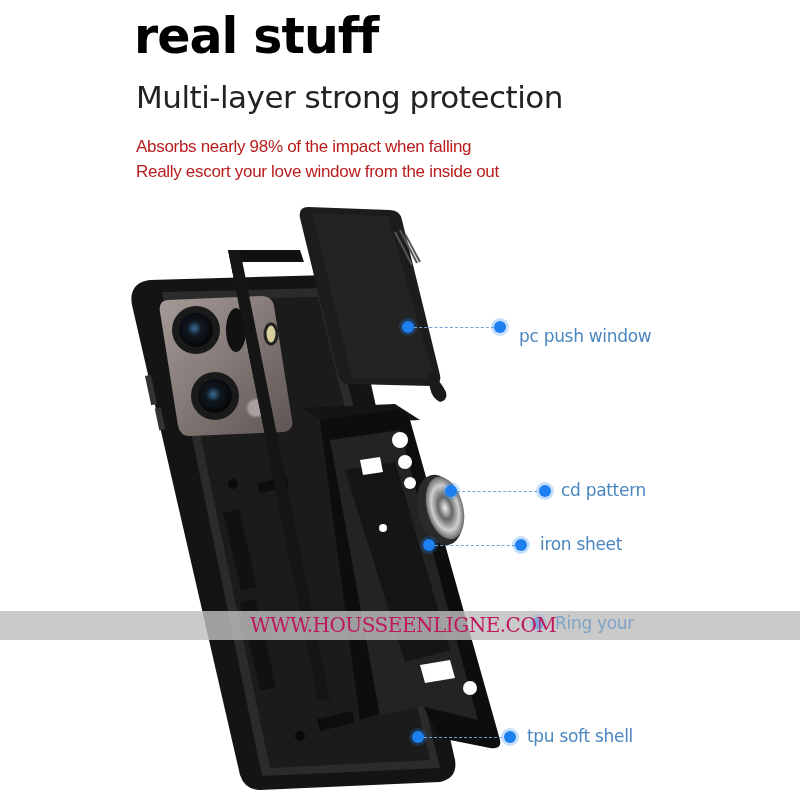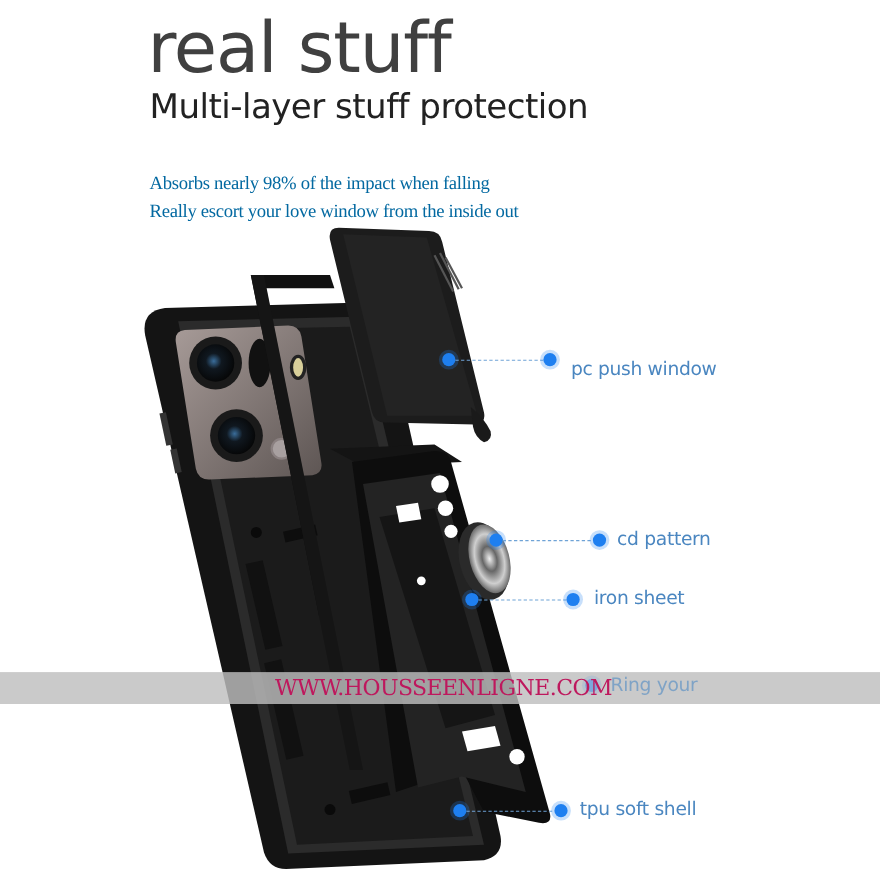--- a/index.html
+++ b/index.html
@@ -1,44 +1,44 @@
 <!DOCTYPE html>
 <html><head>
   <meta charset="utf-8">
   <style>
     html, body { margin:0; padding:0; }
     body { width:800px; height:800px; background:#ffffff; position:relative; overflow:hidden;
            font-family: "DejaVu Sans", sans-serif; }
-    .headline { position:absolute; left:134px; top:12px; font-size:64px; font-weight:normal; color:#404040;
+    .headline { position:absolute; left:134px; top:12px; font-size:49px; font-weight:bold; color:#000000;
                 letter-spacing:-1px; line-height:1; font-family:"DejaVu Sans", sans-serif; }
     .subhead { position:absolute; left:136px; top:82px; font-size:31px; color:#222; line-height:1;
                font-family:"DejaVu Sans", sans-serif; letter-spacing:-0.5px; }
-    .desc { position:absolute; left:136px; font-size:17px; color:#0369a1; line-height:1;
-            font-family:Liberation Serif, serif; letter-spacing:-0.3px;margin-top:20px; }
+    .desc { position:absolute; left:136px; font-size:17px; color:#b91c1c; line-height:1;
+            font-family:Liberation Sans, sans-serif; letter-spacing:-0.3px; }
     .desc1 { top:138px; }
     .desc2 { top:163px; }
 
     .product { position:absolute; left:0; top:0; width:800px; height:800px; }
 
     .label { position:absolute; font-size:17px; color:#4a86c0; line-height:1;
              font-family:"DejaVu Sans", sans-serif; letter-spacing:-0.3px; }
     .dot { position:absolute; width:12px; height:12px; border-radius:50%; background:#1e7ff0;
            box-shadow:0 0 0 3px rgba(30,127,240,0.25); }
     .leader { position:absolute; height:0; border-top:1px dashed #6fa3d6; }
 
     .watermark-band { position:absolute; left:0; top:611px; width:800px; height:29px;
                       background:rgba(190,190,190,0.82); }
     .watermark-text { position:absolute; left:250px; top:615px; font-size:20px; color:#be185d;
                       font-family:"DejaVu Serif", serif; letter-spacing:-0.5px; line-height:1; }
   </style>
 </head>
 <body>
 
 <div class="headline">real stuff</div>
-<div class="subhead">Multi-layer stuff protection</div>
+<div class="subhead">Multi-layer strong protection</div>
 <div class="desc desc1">Absorbs nearly 98% of the impact when falling</div>
 <div class="desc desc2">Really escort your love window from the inside out</div>
 
 <svg class="product" viewBox="0 0 800 800" xmlns="http://www.w3.org/2000/svg">
   <defs>
     <linearGradient id="caseGrad" x1="0" y1="0" x2="1" y2="0">
       <stop offset="0" stop-color="#0f0f0f"></stop>
       <stop offset="0.5" stop-color="#2a2a2a"></stop>
       <stop offset="1" stop-color="#121212"></stop>
     </linearGradient>

